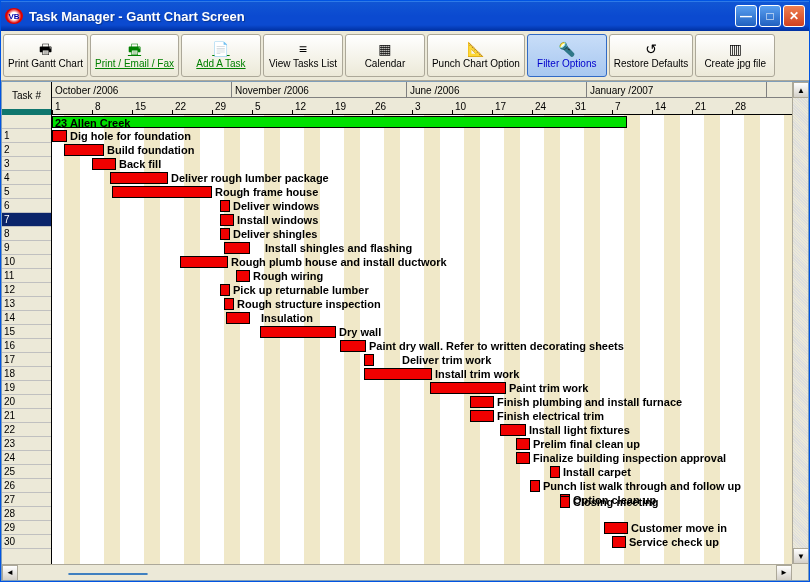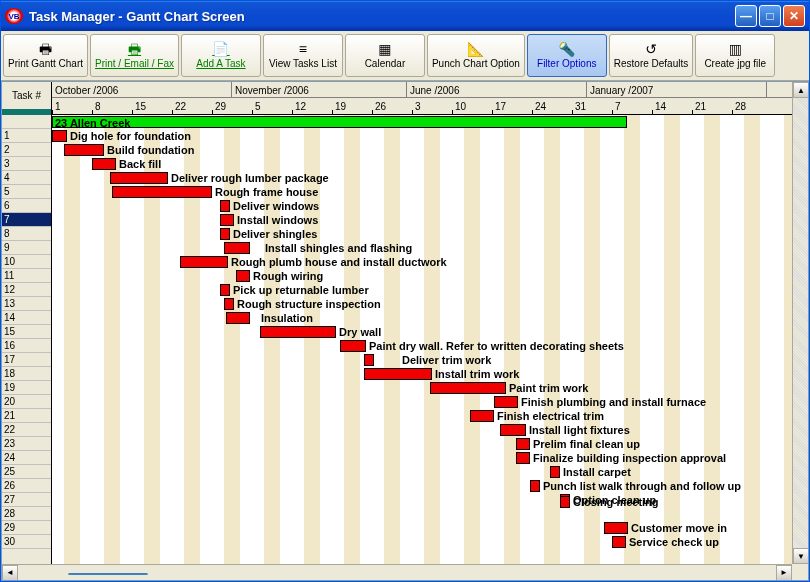--- a/index.html
+++ b/index.html
@@ -280,21 +280,21 @@
             <div class="bar-label" style="left: 339px; padding-left: 11px;">Deliver trim work</div>
           </div>
           <div class="gantt-row" style="top: 252px;">
             <div class="bar red" style="left: 312px; width: 68px;"></div>
             <div class="bar-label" style="left: 383px;">Install trim work</div>
           </div>
           <div class="gantt-row" style="top: 266px;">
             <div class="bar red" style="left: 378px; width: 76px;"></div>
             <div class="bar-label" style="left: 457px;">Paint trim work</div>
           </div>
-          <div class="gantt-row" style="top: 280px; margin-left: 24px;">
+          <div class="gantt-row" style="top: 280px;">
             <div class="bar red" style="left: 418px; width: 24px;"></div>
             <div class="bar-label" style="left: 445px;">Finish plumbing and install furnace</div>
           </div>
           <div class="gantt-row" style="top: 294px;">
             <div class="bar red" style="left: 418px; width: 24px;"></div>
             <div class="bar-label" style="left: 445px;">Finish electrical trim</div>
           </div>
           <div class="gantt-row" style="top: 308px;">
             <div class="bar red" style="left: 448px; width: 26px;"></div>
             <div class="bar-label" style="left: 477px;">Install light fixtures</div>

